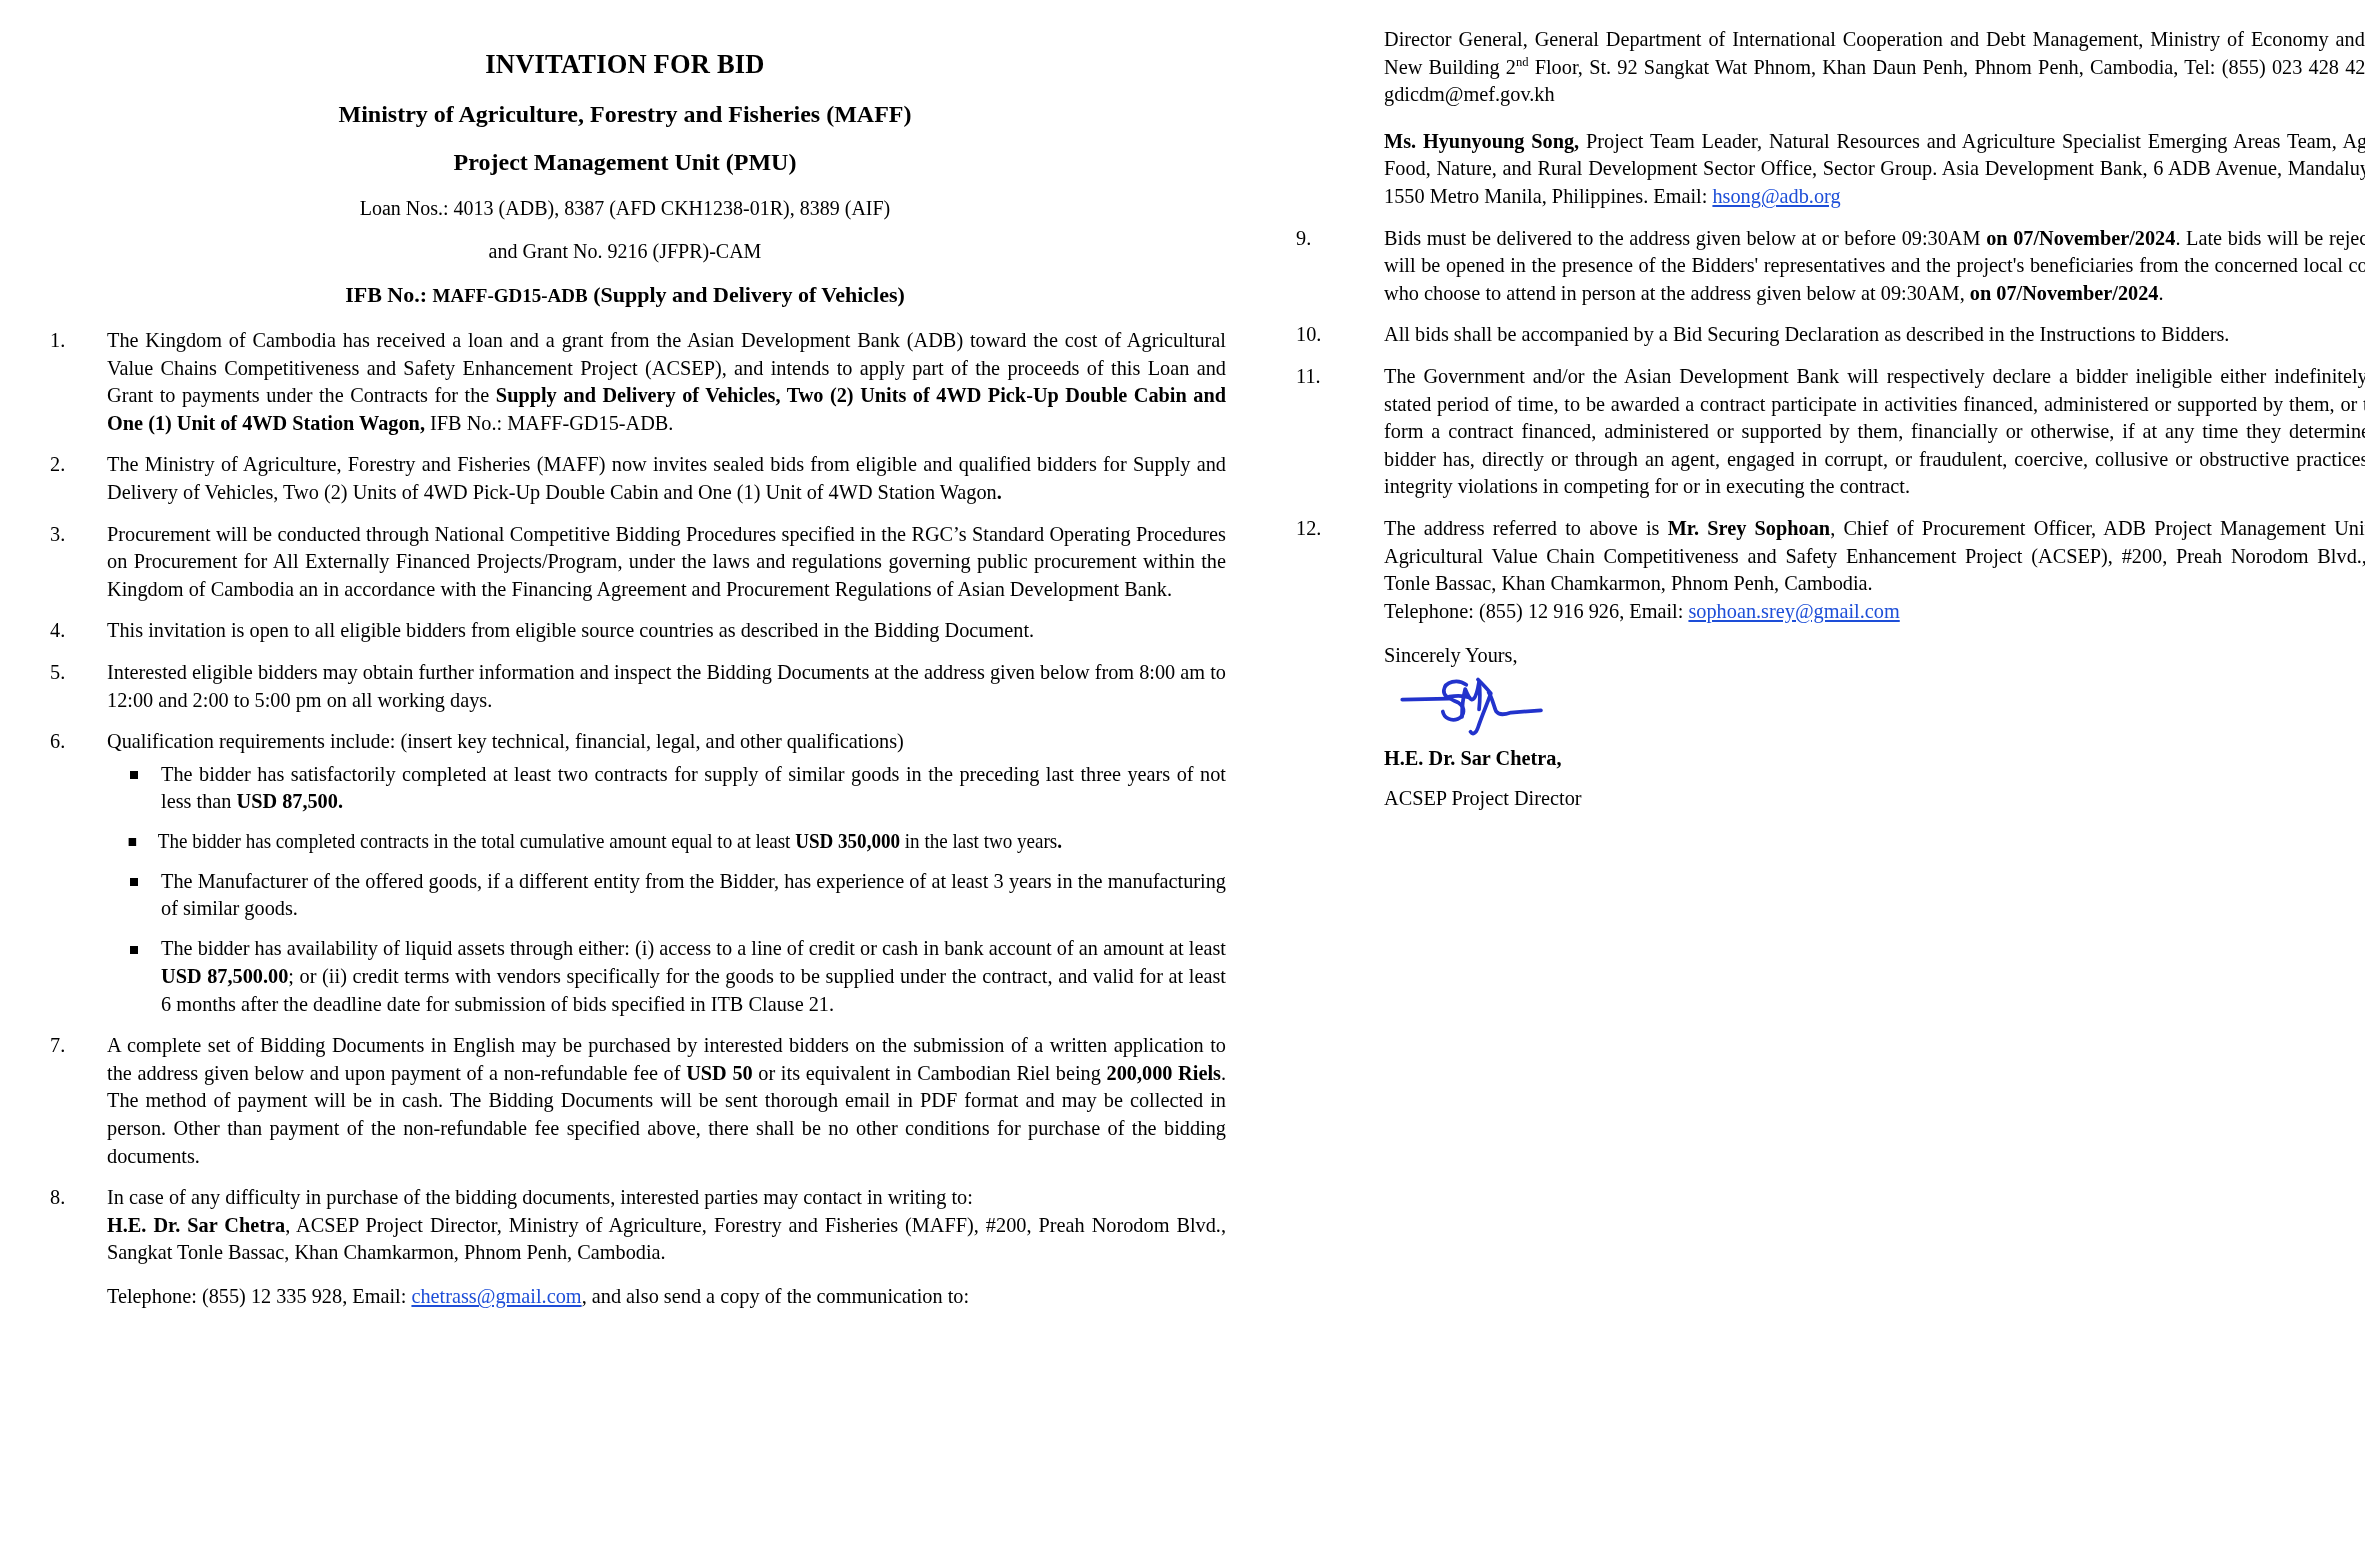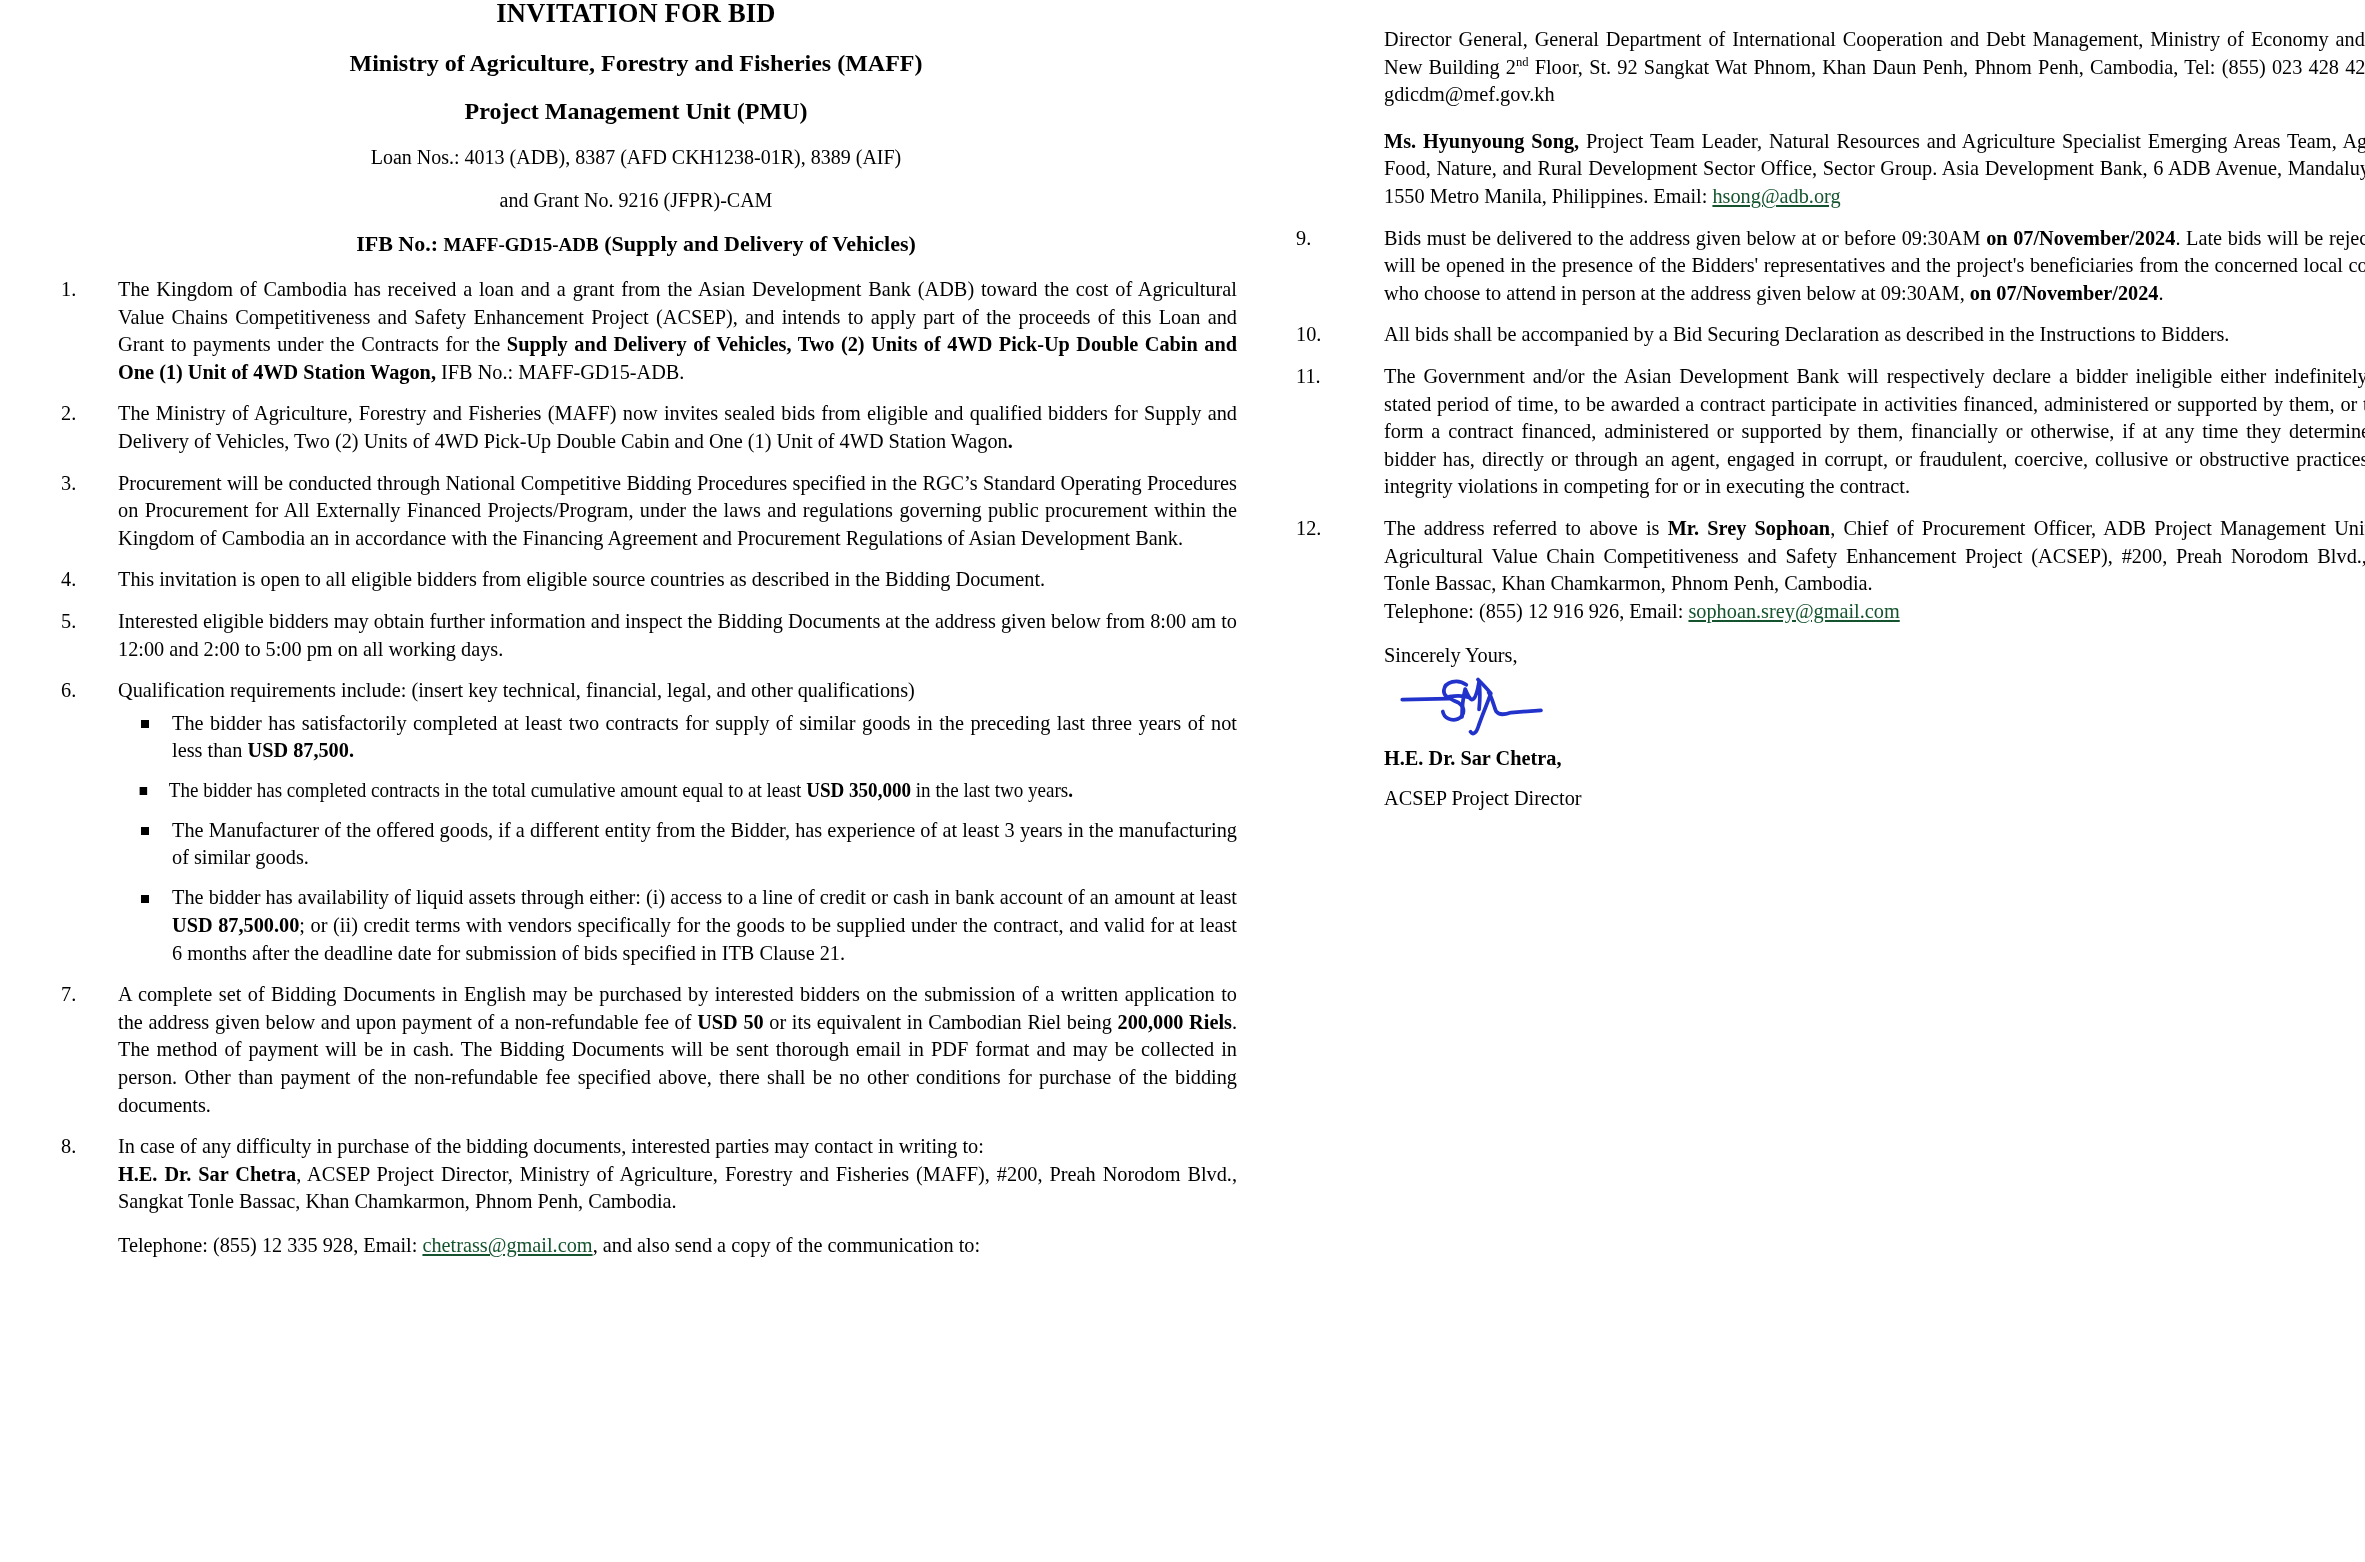--- a/index.html
+++ b/index.html
@@ -18,22 +18,23 @@
     background: #ffffff;
     overflow: hidden;
   }
 
   
   .col {
     position: absolute;
     top: 0;
   }
   #left-column {
-    left: 35px;
+    left: 24px;
     width: 1202px;
+    padding-top: 51px;
   }
   #right-column {
     left: 1296px;
     width: 1145px;
     padding-top: 26px;
   }
 
   
   .heading {
     text-align: center;
@@ -103,21 +104,21 @@
   }
   li.condensed {
     font-stretch: condensed;
     transform: scaleX(0.94);
     transform-origin: left center;
     width: 106%;
   }
 
   
   a.mail {
-    color: #14532d;
+    color: #1d4ed8;
     text-decoration: underline;
     text-underline-offset: 1.9px;
   }
 
   
   sup { font-size: 0.62em; vertical-align: super; line-height: 0; }
 
   
   #signature-block { margin-top: 19px; padding-left: 88px; }
   .sincerely { font-size: 20.3px; margin-bottom: 4.7px; }

